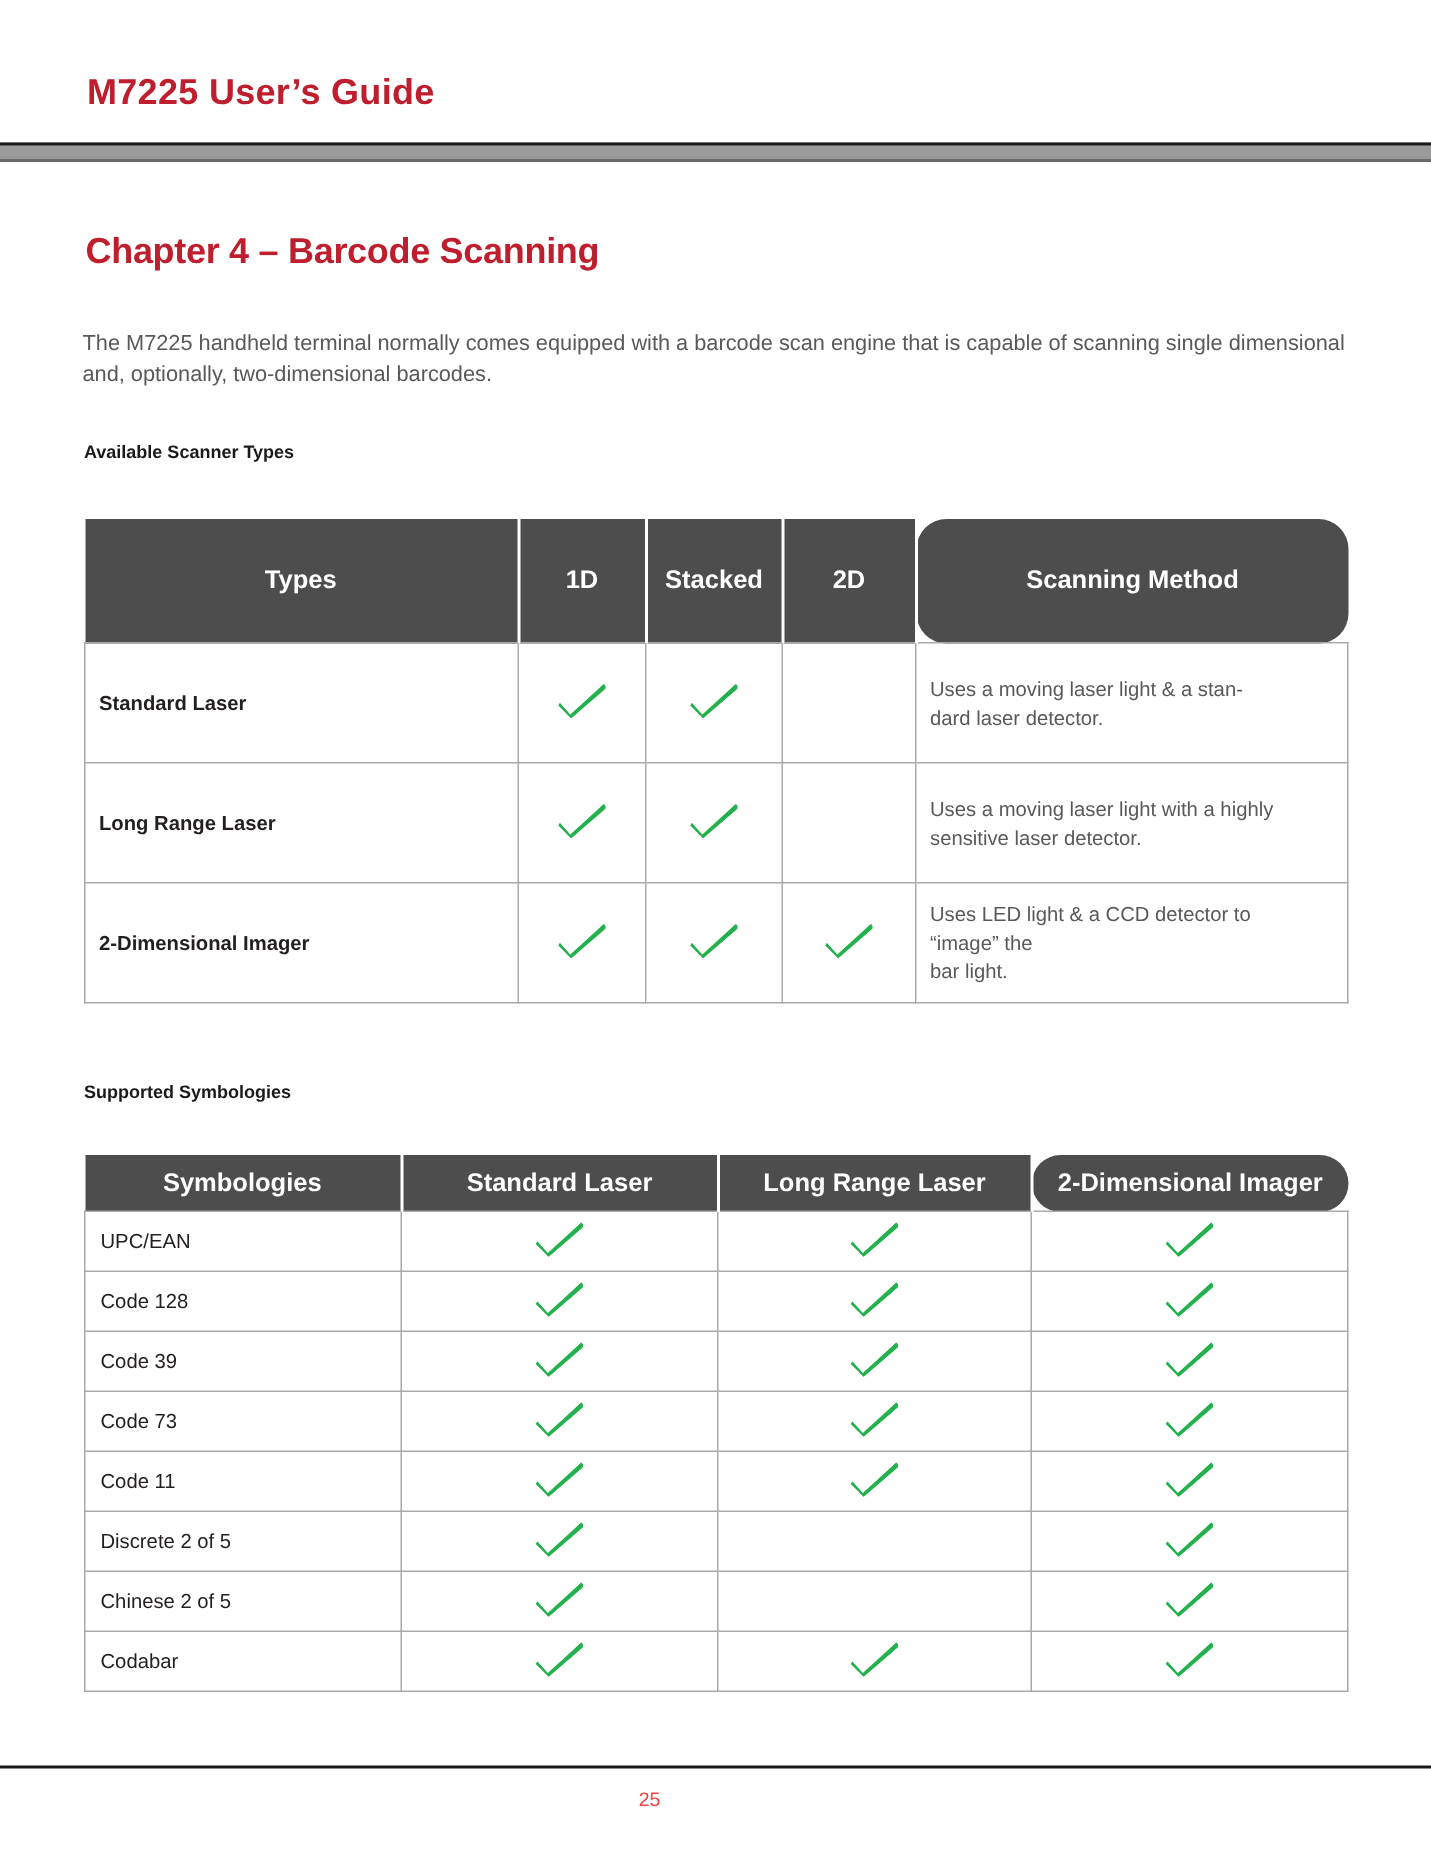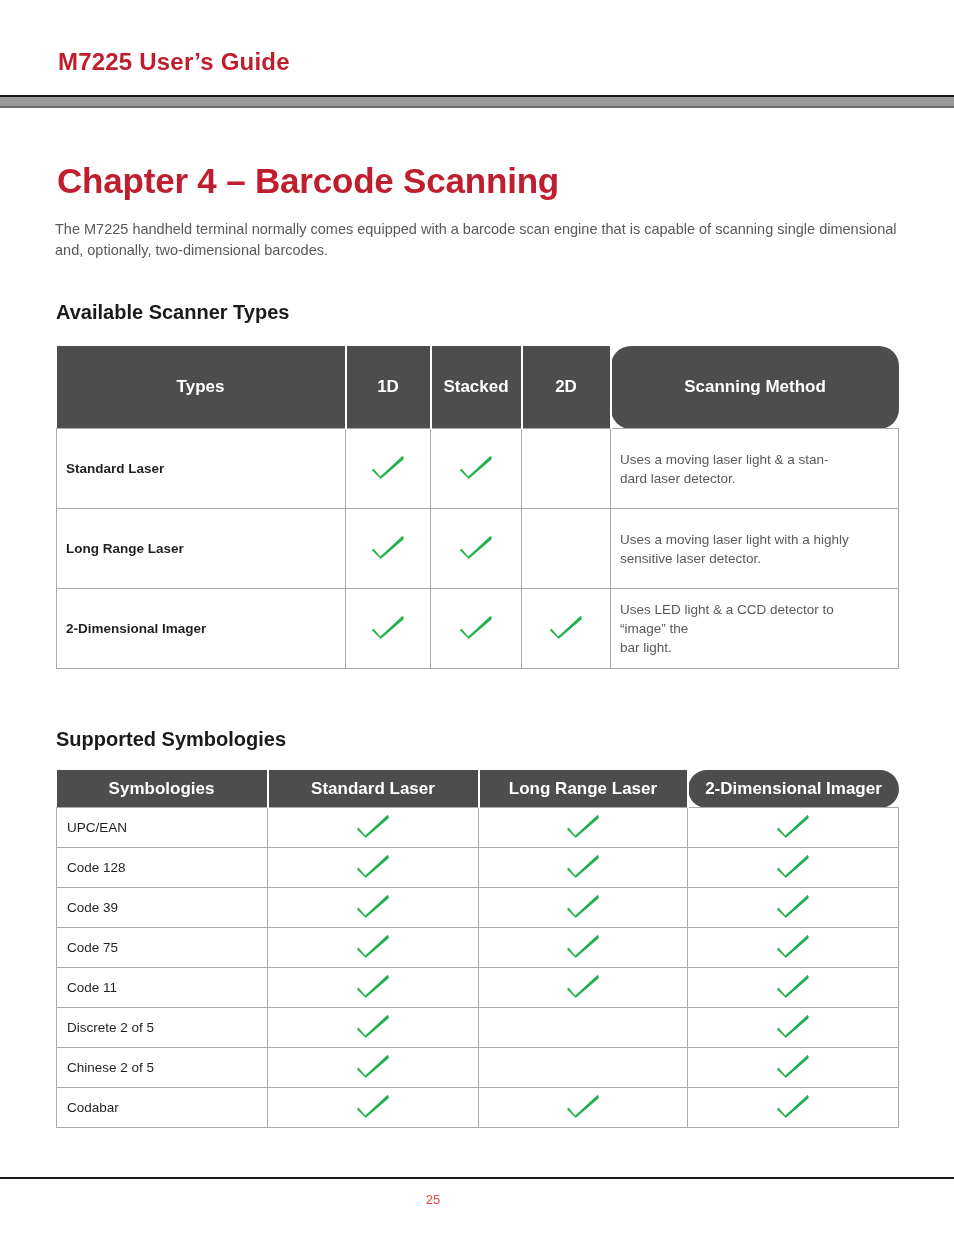--- a/index.html
+++ b/index.html
@@ -44,40 +44,40 @@
     border-top: 2px solid #1a1a1a;
     border-bottom: 2px solid #6a6a6a;
     box-sizing: border-box;
   }
 
   
   .chapter-title {
     position: absolute;
     left: 57px;
     top: 138px;
-    font-size: 35px;
+    font-size: 24px;
     font-weight: bold;
     color: #be1e2d;
     letter-spacing: -0.2px;
     white-space: nowrap;
   }
   .intro-paragraph {
     position: absolute;
     left: 55px;
     top: 204px;
     width: 860px;
     font-size: 14.5px;
     line-height: 21px;
     color: #58595b;
   }
 
   
   .section-heading {
     position: absolute;
-    font-size: 20px;
+    font-size: 12px;
     font-weight: bold;
     color: #1a1a1a;
     white-space: nowrap;
   }
   #heading-available { left: 56px; top: 284px; }
   #heading-symbologies { left: 56px; top: 711px; }
 
   
   .doc-table {
     position: absolute;
@@ -316,21 +316,21 @@
         <td class="cell-check"><span class="check-mark"><svg viewBox="0 0 34 26" xmlns="http://www.w3.org/2000/svg">
               <path d="M2.4 14.8 L9.2 22.4 L31.4 2.2 L31.8 5.6 L9.6 24.6 L1.6 16.2 Z" fill="#22b14c"></path>
               <path d="M2.2 14.6 L9.4 23.2 L31.6 2.0 C31.6 2.0 33.2 3.0 32.6 5.2 L9.8 24.8 L1.2 16.4 Z" fill="#22b14c"></path>
             </svg></span></td>
         <td class="cell-check"><span class="check-mark"><svg viewBox="0 0 34 26" xmlns="http://www.w3.org/2000/svg">
               <path d="M2.4 14.8 L9.2 22.4 L31.4 2.2 L31.8 5.6 L9.6 24.6 L1.6 16.2 Z" fill="#22b14c"></path>
               <path d="M2.2 14.6 L9.4 23.2 L31.6 2.0 C31.6 2.0 33.2 3.0 32.6 5.2 L9.8 24.8 L1.2 16.4 Z" fill="#22b14c"></path>
             </svg></span></td>
       </tr>
       <tr>
-        <td class="cell-symbology">Code 75</td>
+        <td class="cell-symbology">Code 73</td>
         <td class="cell-check"><span class="check-mark"><svg viewBox="0 0 34 26" xmlns="http://www.w3.org/2000/svg">
               <path d="M2.4 14.8 L9.2 22.4 L31.4 2.2 L31.8 5.6 L9.6 24.6 L1.6 16.2 Z" fill="#22b14c"></path>
               <path d="M2.2 14.6 L9.4 23.2 L31.6 2.0 C31.6 2.0 33.2 3.0 32.6 5.2 L9.8 24.8 L1.2 16.4 Z" fill="#22b14c"></path>
             </svg></span></td>
         <td class="cell-check"><span class="check-mark"><svg viewBox="0 0 34 26" xmlns="http://www.w3.org/2000/svg">
               <path d="M2.4 14.8 L9.2 22.4 L31.4 2.2 L31.8 5.6 L9.6 24.6 L1.6 16.2 Z" fill="#22b14c"></path>
               <path d="M2.2 14.6 L9.4 23.2 L31.6 2.0 C31.6 2.0 33.2 3.0 32.6 5.2 L9.8 24.8 L1.2 16.4 Z" fill="#22b14c"></path>
             </svg></span></td>
         <td class="cell-check"><span class="check-mark"><svg viewBox="0 0 34 26" xmlns="http://www.w3.org/2000/svg">
               <path d="M2.4 14.8 L9.2 22.4 L31.4 2.2 L31.8 5.6 L9.6 24.6 L1.6 16.2 Z" fill="#22b14c"></path>

